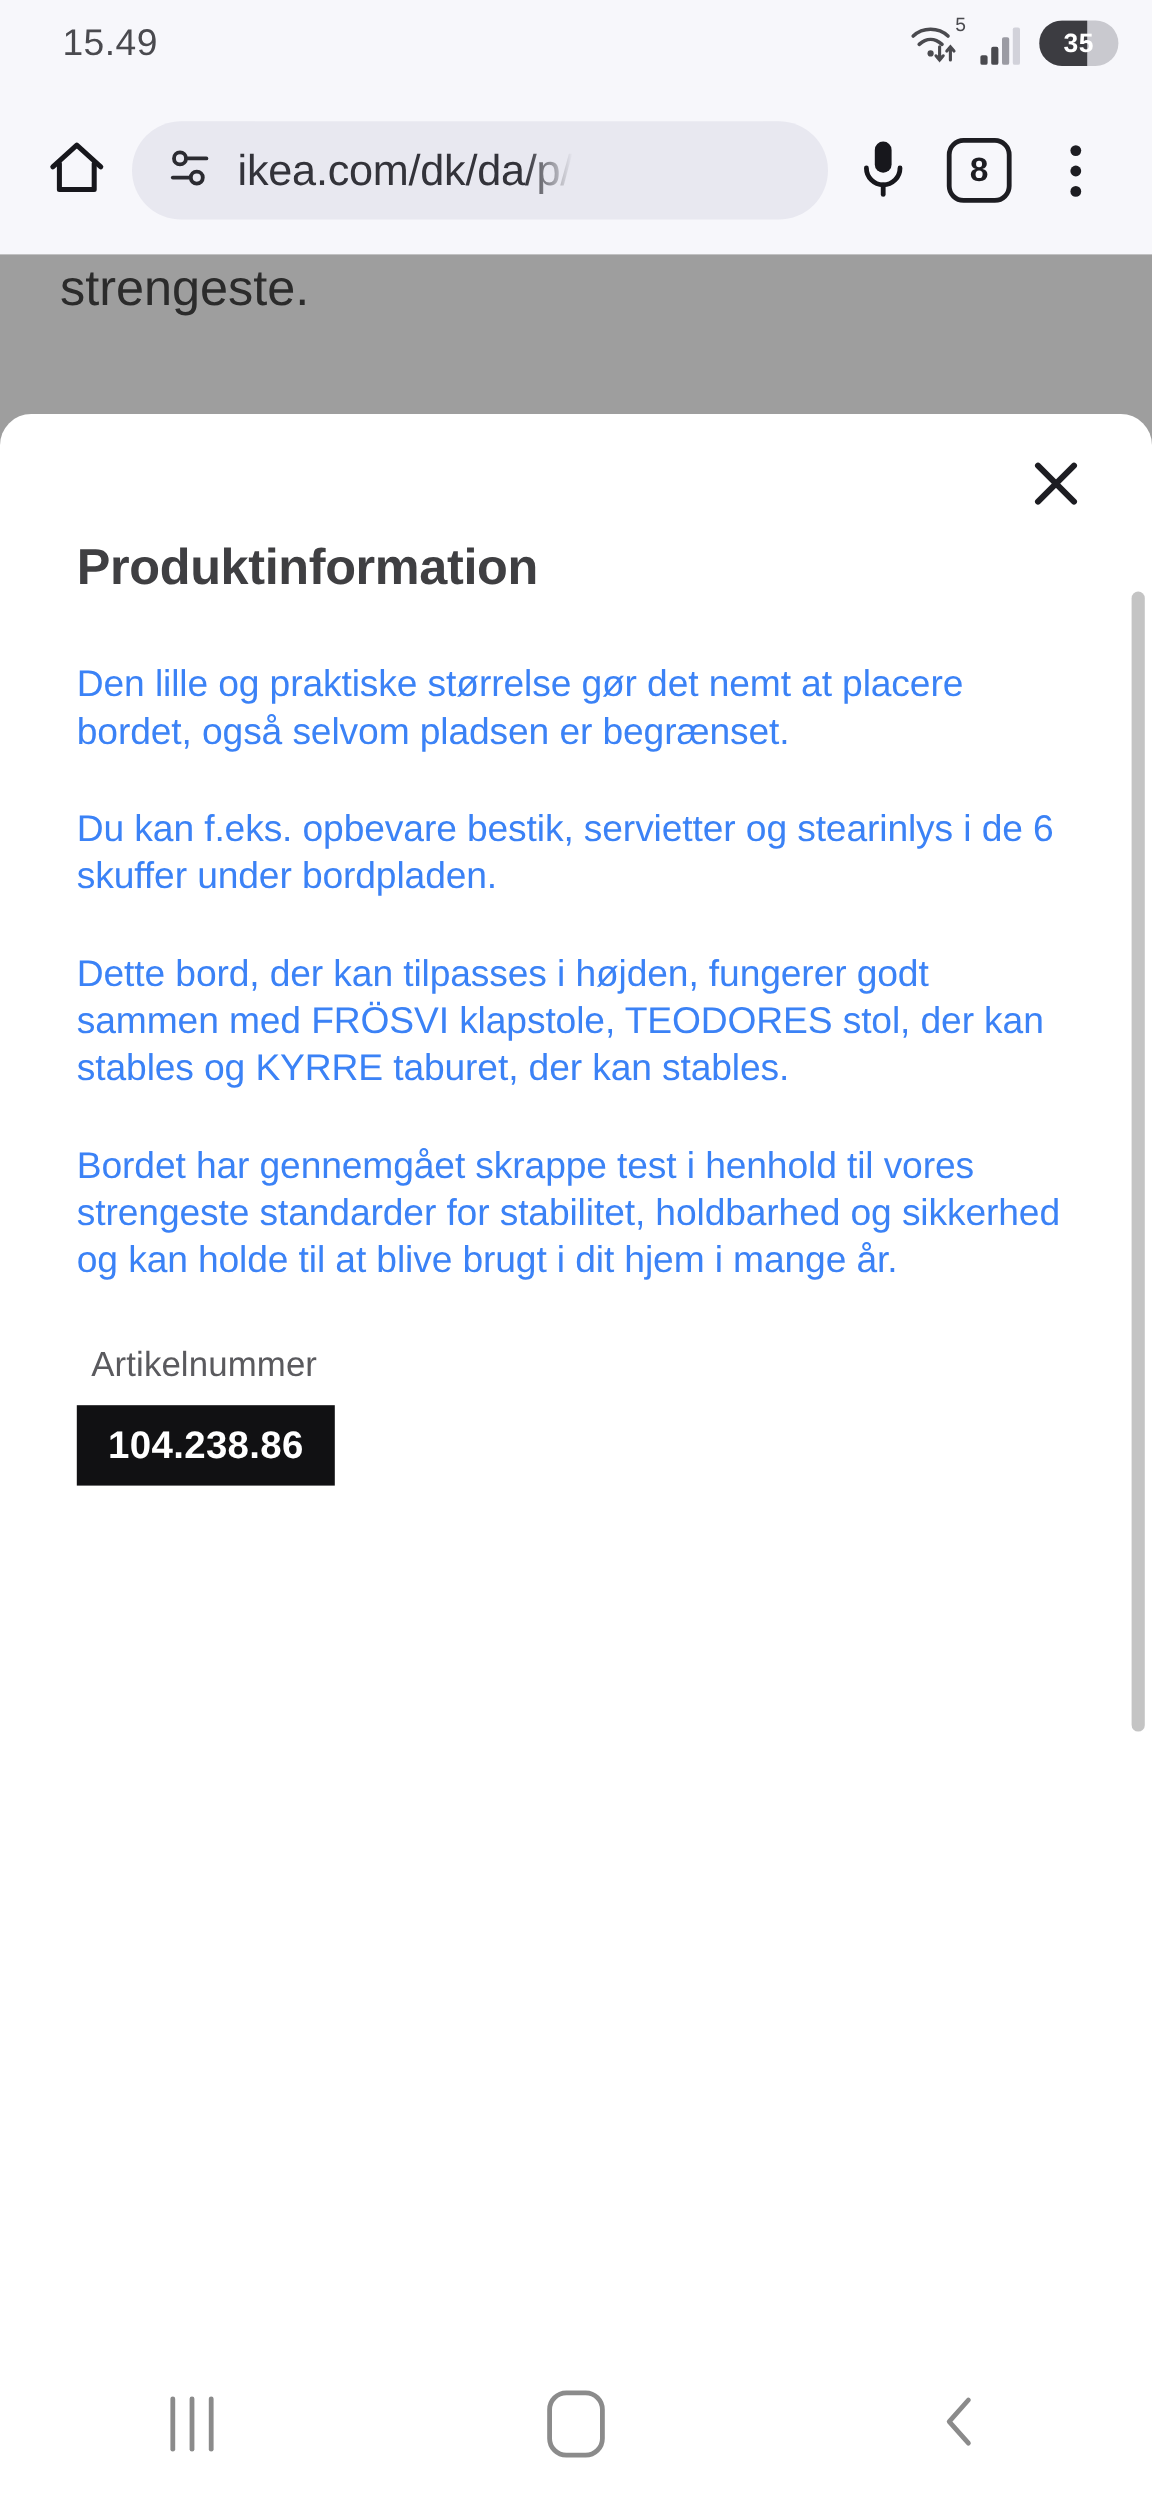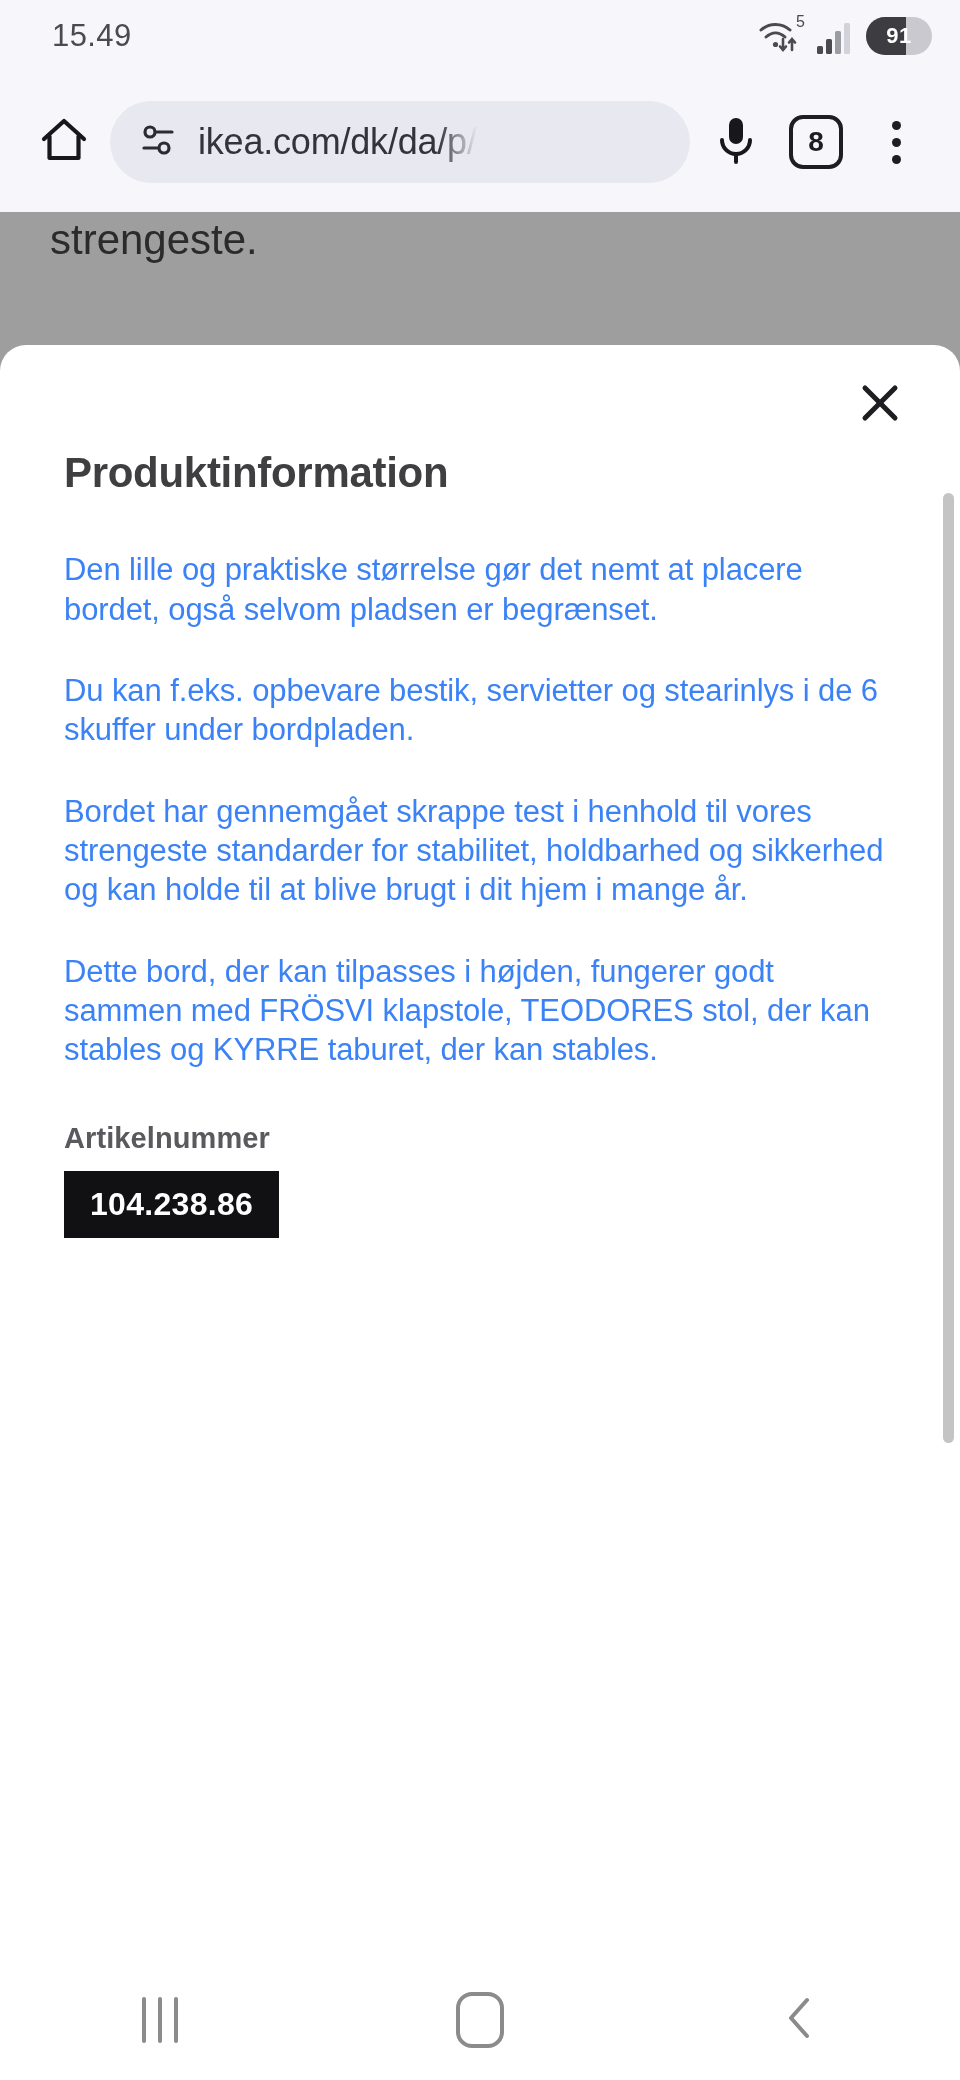--- a/index.html
+++ b/index.html
@@ -135,23 +135,22 @@
   }
   .para {
     font-size:31px; line-height:1.27;
     color:#3b82f6;
     margin:12px 0 42px 0;
     letter-spacing:-.1px;
     max-width:830px;
   }
   .artlabel {
     font-size:29px; color:#5a5a5e;
-    margin:52px 0 16px 0;
+    margin:52px 0 16px 12px;
     letter-spacing:.1px;
-    font-weight:bold;
   }
   .artbadge {
     display:inline-block;
     background:#111113; color:#ffffff;
     font-size:32px; font-weight:700;
     padding:15px 26px;
     letter-spacing:.3px;
   }
 
   
@@ -211,21 +210,21 @@
         <svg width="38" height="34" viewBox="0 0 38 34">
           <rect x="1" y="25" width="6" height="8" rx="1.6" fill="#4a4a4f"></rect>
           <rect x="10" y="18" width="6" height="15" rx="1.6" fill="#4a4a4f"></rect>
           <rect x="19" y="10" width="6" height="23" rx="1.6" fill="#9b9ba3"></rect>
           <rect x="28" y="2" width="6" height="31" rx="1.6" fill="#d2d2da"></rect>
         </svg>
       </span>
 
       <span class="battery" style="background: rgb(201, 201, 207);">
         <span class="fill" style="width: 61%; background: rgb(60, 60, 65);"></span>
-        <span class="pct">91</span>
+        <span class="pct">35</span>
       </span>
 
     </div>
   </div>
 
   <div class="toolbar">
 
     <div class="tb-btn">
       <span>
         <svg width="56" height="56" viewBox="0 0 56 56" fill="none" stroke="#17171c" stroke-width="4.2" stroke-linejoin="round" stroke-linecap="round">
@@ -287,22 +286,22 @@
         </span>
       </div>
     </div>
 
     <div class="sheet-body">
 
       <h1 class="sheet-title">Produktinformation</h1>
 
       <p class="para">Den lille og praktiske størrelse gør det nemt at placere bordet, også selvom pladsen er begrænset.</p>
       <p class="para">Du kan f.eks. opbevare bestik, servietter og stearinlys i de 6 skuffer under bordpladen.</p>
+      <p class="para">Dette bord, der kan tilpasses i højden, fungerer godt sammen med FRÖSVI klapstole, TEODORES stol, der kan stables og KYRRE taburet, der kan stables.</p>
       <p class="para">Bordet har gennemgået skrappe test i henhold til vores strengeste standarder for stabilitet, holdbarhed og sikkerhed og kan holde til at blive brugt i dit hjem i mange år.</p>
-      <p class="para">Dette bord, der kan tilpasses i højden, fungerer godt sammen med FRÖSVI klapstole, TEODORES stol, der kan stables og KYRRE taburet, der kan stables.</p>
 
       <div class="artlabel">Artikelnummer</div>
       <div class="artbadge" style="background: rgb(17, 17, 19); color: rgb(255, 255, 255);">104.238.86</div>
 
     </div>
 
     <div class="sheet-scroll" style="background: rgb(196, 196, 196);"></div>
 
   </div>
 

